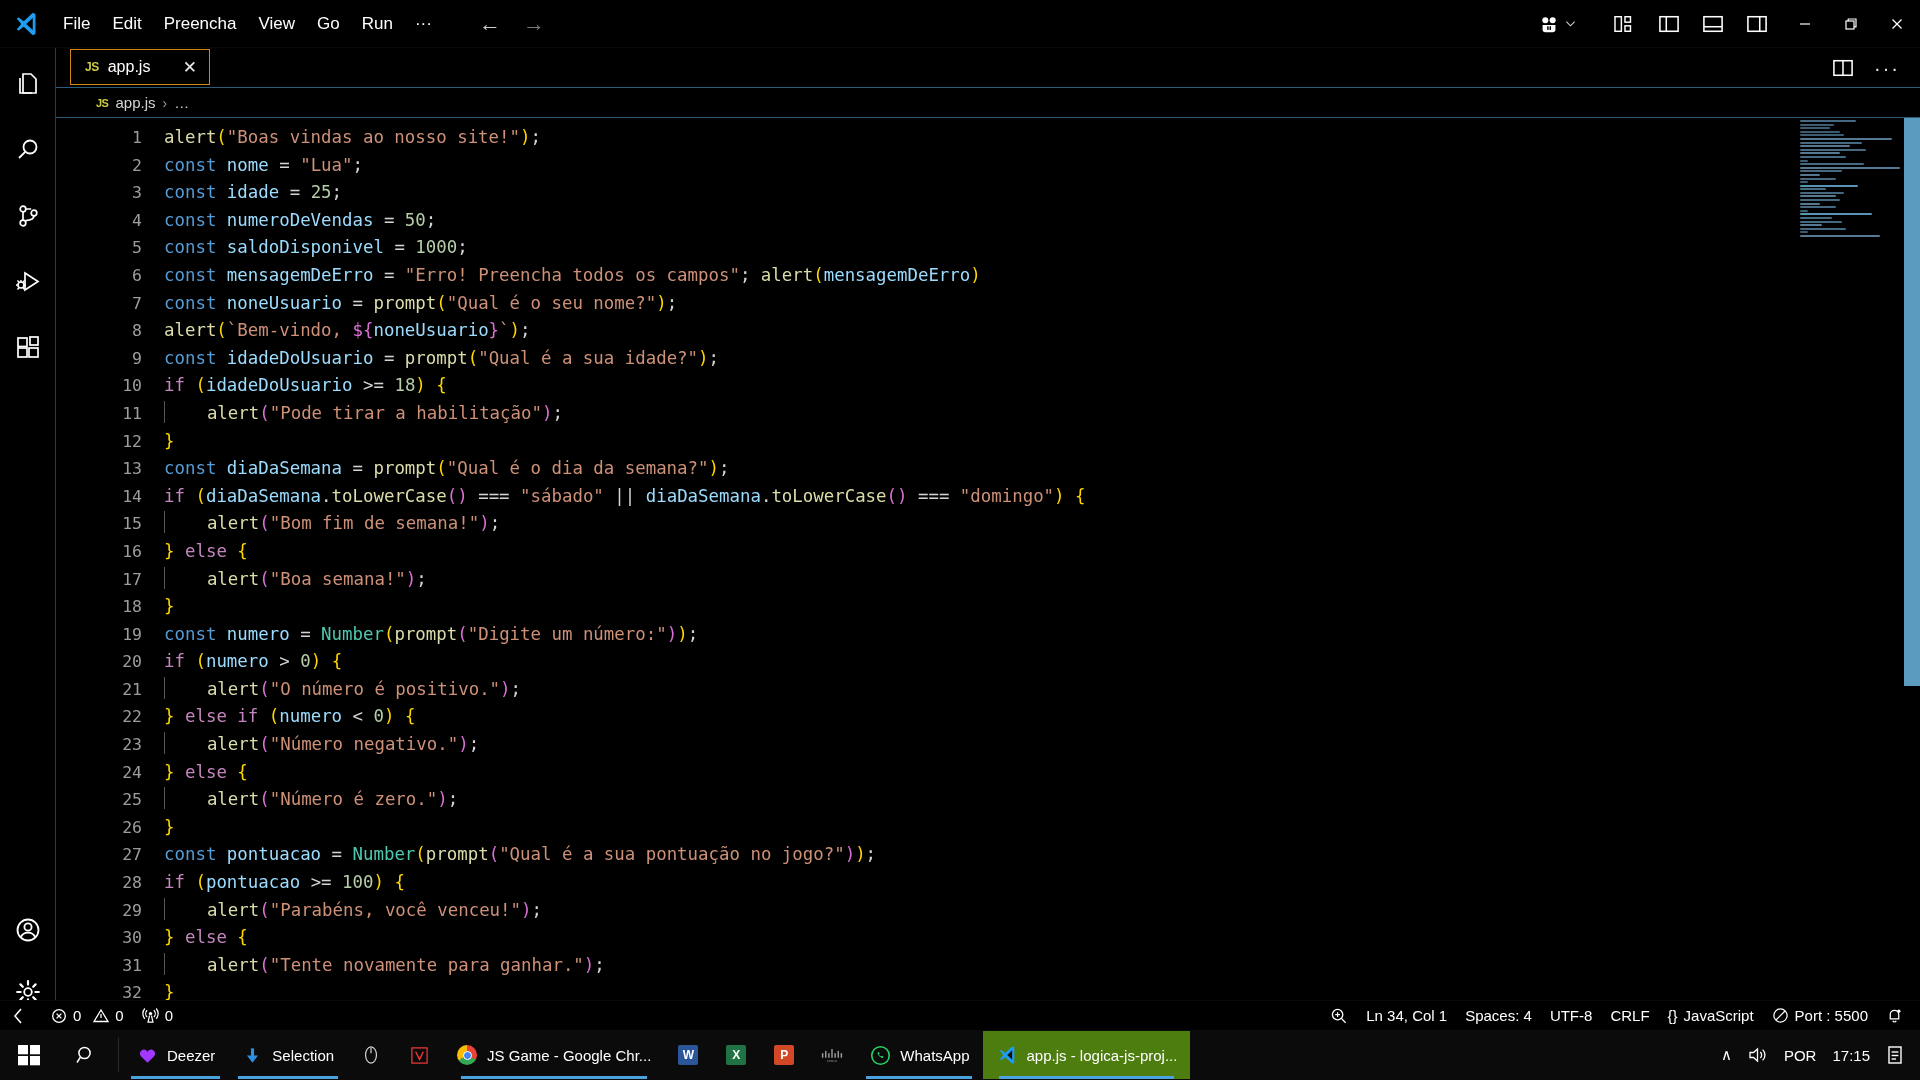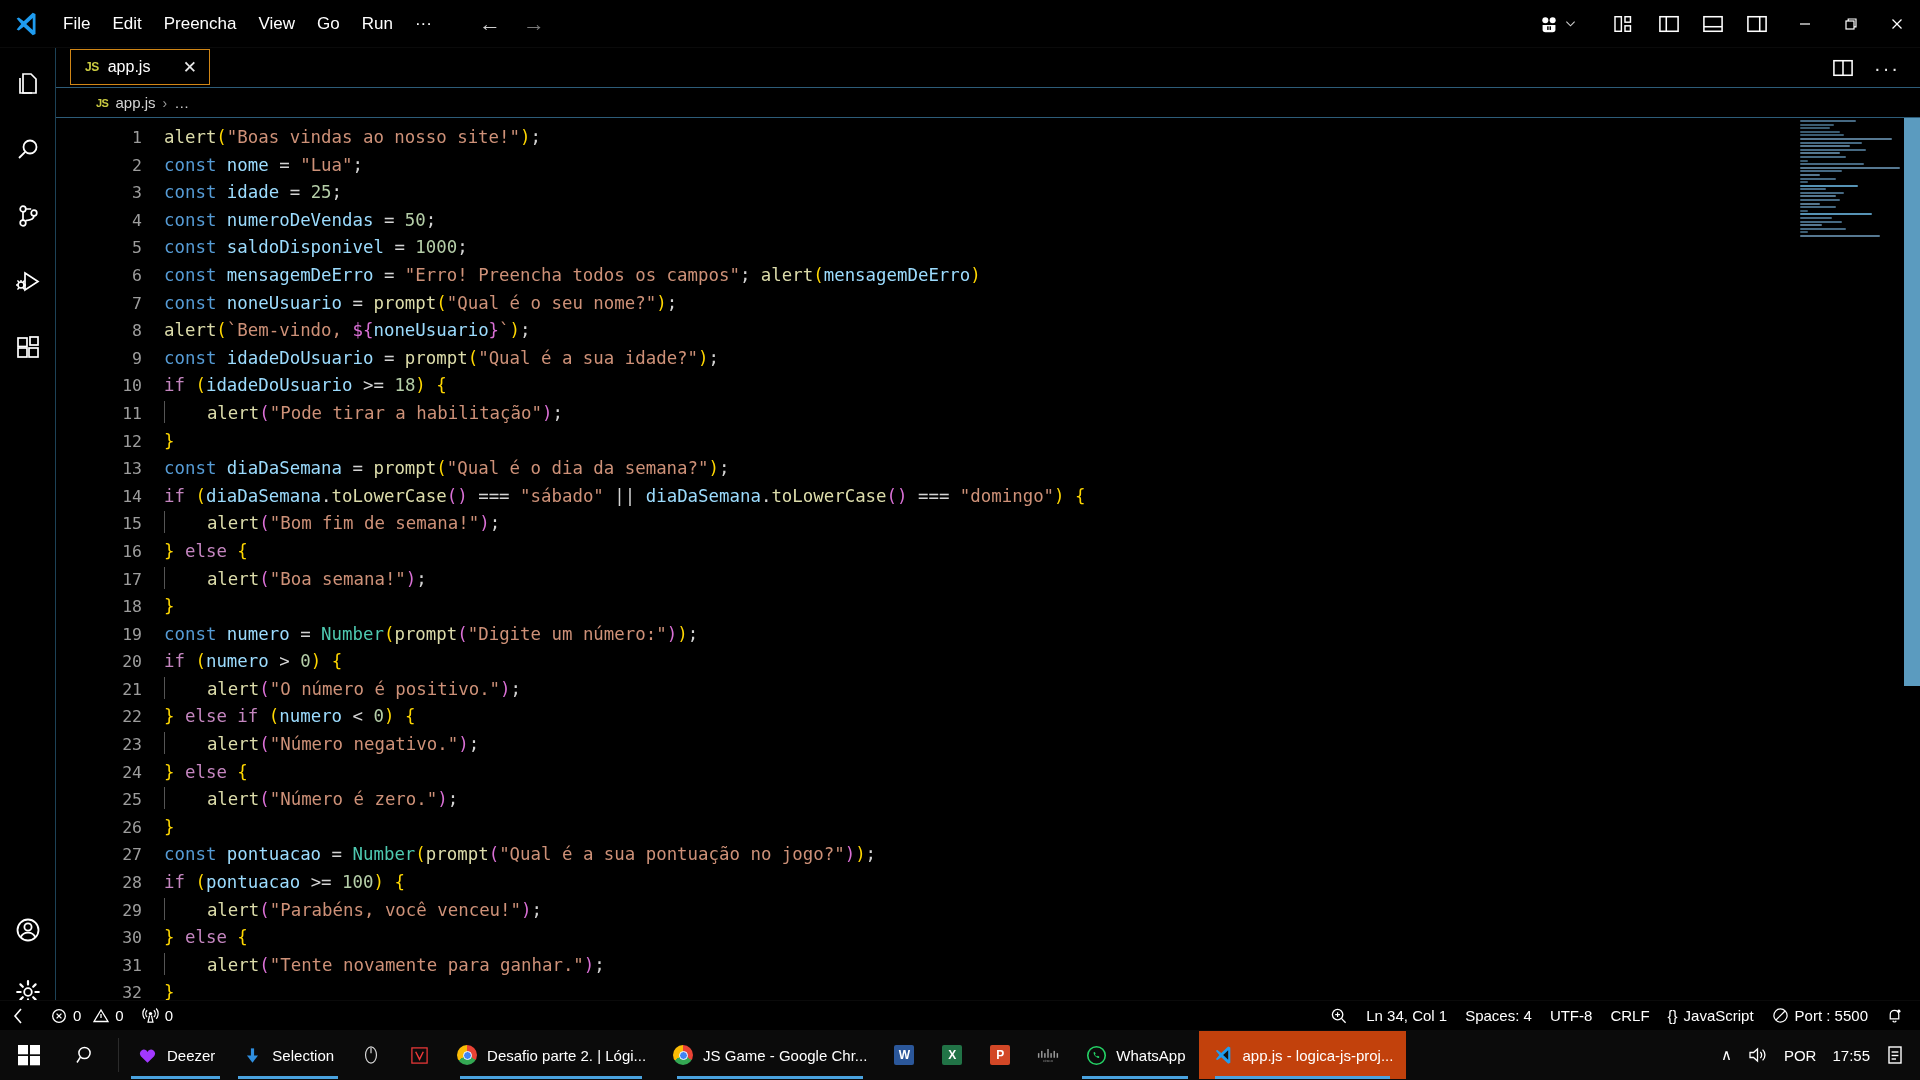--- a/index.html
+++ b/index.html
@@ -150,21 +150,21 @@
     position: absolute; left: 0; bottom: 0; width: 1920px; height: 50px;
     background: #0b0b0b; display: flex; align-items: center;
   }
   .tb-start { width: 58px; display: flex; align-items: center; justify-content: center; }
   .tb-searchbtn { width: 56px; display: flex; align-items: center; justify-content: center; }
   .tb-sep { width: 1px; height: 34px; background: #2b2b2b; margin: 0 4px; }
   .tk {
     position: relative; display: flex; align-items: center; gap: 9px;
     height: 48px; padding: 0 13px; color: #ffffff; font-size: 15px; white-space: nowrap;
   }
-  .tk.active { background: #c2410c; justify-content: flex-end; }
+  .tk.active { background: #4d7c0f; justify-content: flex-end; }
   .tk .underline {
     position: absolute; left: 8%; right: 8%; bottom: 0; height: 3px; background: #4aa3df;
   }
   .tk .ico { width: 22px; height: 22px; display: flex; align-items: center; justify-content: center; }
   .tray { margin-left: auto; display: flex; align-items: center; gap: 16px; padding-right: 16px;
           color: #ffffff; font-size: 15px; }
   .tray .t-item { display: flex; align-items: center; }
 
   .chrome-ball { width: 20px; height: 20px; border-radius: 50%;
     background: conic-gradient(#ea4335 0 33%, #34a853 0 66%, #fbbc05 0 100%);
@@ -493,27 +493,20 @@
             <svg width="19" height="19" viewBox="0 0 20 20">
               <rect x="2" y="2" width="16" height="16" fill="none" stroke="#ef3939" stroke-width="1.3"></rect>
               <polyline points="6,6 10,14 14,6" fill="none" stroke="#ef3939" stroke-width="1.5"></polyline>
             </svg>
           </span>
         </div>
         <div class="tk">
           <span class="ico">
             <span class="chrome-ball"></span>
           </span>
-          <span>Desafio parte 2. | Lógi...</span>
-          <span class="underline"></span>
-        </div>
-        <div class="tk">
-          <span class="ico">
-            <span class="chrome-ball"></span>
-          </span>
           <span>JS Game - Google Chr...</span>
           <span class="underline"></span>
         </div>
         <div class="tk">
           <span class="ico">
             <span class="sq" style="background: rgb(43, 87, 154);">W</span>
           </span>
         </div>
         <div class="tk">
           <span class="ico">
@@ -565,21 +558,21 @@
 
     <div class="tray">
       <span class="t-item">∧</span>
       <span class="t-item">
         <svg width="20" height="18" viewBox="0 0 20 18">
           <polygon points="2,6.5 5.5,6.5 9.5,3 9.5,15 5.5,11.5 2,11.5" fill="none" stroke="#fff" stroke-width="1.3"></polygon>
           <path d="M12.3 6a4 4 0 0 1 0 6M14.6 3.6a7.4 7.4 0 0 1 0 10.8" fill="none" stroke="#fff" stroke-width="1.3"></path>
         </svg>
       </span>
       <span class="t-item">POR</span>
-      <span class="t-item">17:55</span>
+      <span class="t-item">17:15</span>
       <span class="t-item">
         <svg width="18" height="20" viewBox="0 0 18 20">
           <rect x="3" y="2" width="12" height="16" fill="none" stroke="#fff" stroke-width="1.4"></rect>
           <line x1="5.6" y1="7" x2="12.4" y2="7" stroke="#fff" stroke-width="1.4"></line>
           <line x1="5.6" y1="10.5" x2="12.4" y2="10.5" stroke="#fff" stroke-width="1.4"></line>
           <line x1="5.6" y1="14" x2="10" y2="14" stroke="#fff" stroke-width="1.4"></line>
         </svg>
       </span>
     </div>
   </div>

